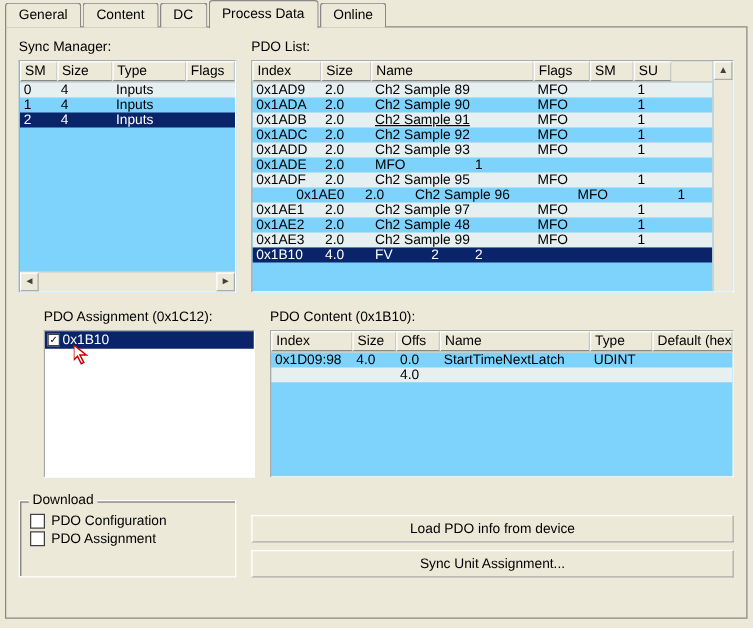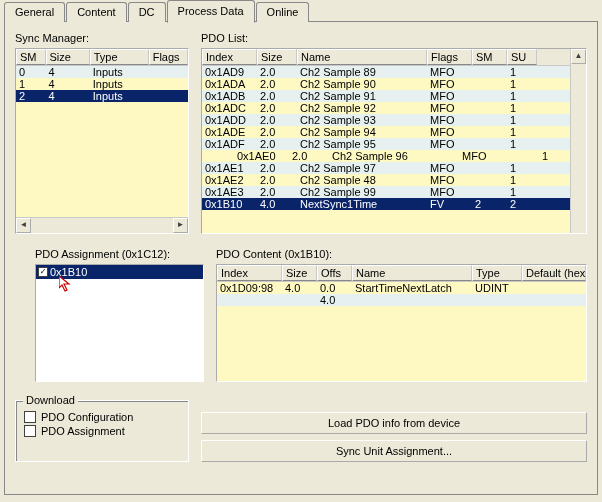--- a/index.html
+++ b/index.html
@@ -46,21 +46,21 @@
     height: 474px;
     background: #ece9d8;
     position: relative;
   }
   .row { display: flex; gap: 12px; }
   .col-left { width: 174px; }
   .col-right { flex: 1; }
   .label { margin-bottom: 4px; }
   .listview {
     border: 1px inset #fff;
-    background: #fef9c3;
+    background: #7dd3fc;
     font-size: 11px;
   }
   .lv-head {
     display: flex;
     background: #ece9d8;
     border-bottom: 1px solid #c8c8c8;
   }
   .lv-head .hcell {
     padding: 1px 3px;
     border-right: 1px solid #c8c8c8;
@@ -232,21 +232,21 @@
                 <div class="cell" style="width: 55px;">0x1ADA</div>
                 <div class="cell" style="width: 40px;">2.0</div>
                 <div class="cell" style="width: 130px;">Ch2 Sample 90</div>
                 <div class="cell" style="width: 45px;">MFO</div>
                 <div class="cell" style="width: 35px;"></div>
                 <div class="cell" style="width: 30px;">1</div>
               </div>
               <div class="lv-row alt">
                 <div class="cell" style="width: 55px;">0x1ADB</div>
                 <div class="cell" style="width: 40px;">2.0</div>
-                <div class="cell" style="width: 130px;">Ch2 Sample 91</div>
+                <div class="cell" style="width: 130px; text-decoration: underline;">Ch2 Sample 91</div>
                 <div class="cell" style="width: 45px;">MFO</div>
                 <div class="cell" style="width: 35px;"></div>
                 <div class="cell" style="width: 30px;">1</div>
               </div>
               <div class="lv-row">
                 <div class="cell" style="width: 55px;">0x1ADC</div>
                 <div class="cell" style="width: 40px;">2.0</div>
                 <div class="cell" style="width: 130px;">Ch2 Sample 92</div>
                 <div class="cell" style="width: 45px;">MFO</div>
                 <div class="cell" style="width: 35px;"></div>
@@ -256,21 +256,20 @@
                 <div class="cell" style="width: 55px;">0x1ADD</div>
                 <div class="cell" style="width: 40px;">2.0</div>
                 <div class="cell" style="width: 130px;">Ch2 Sample 93</div>
                 <div class="cell" style="width: 45px;">MFO</div>
                 <div class="cell" style="width: 35px;"></div>
                 <div class="cell" style="width: 30px;">1</div>
               </div>
               <div class="lv-row">
                 <div class="cell" style="width: 55px;">0x1ADE</div>
                 <div class="cell" style="width: 40px;">2.0</div>
-                <div class="cell" style="width: 130px;">Ch2 Sample 94</div>
                 <div class="cell" style="width: 45px;">MFO</div>
                 <div class="cell" style="width: 35px;"></div>
                 <div class="cell" style="width: 30px;">1</div>
               </div>
               <div class="lv-row alt">
                 <div class="cell" style="width: 55px;">0x1ADF</div>
                 <div class="cell" style="width: 40px;">2.0</div>
                 <div class="cell" style="width: 130px;">Ch2 Sample 95</div>
                 <div class="cell" style="width: 45px;">MFO</div>
                 <div class="cell" style="width: 35px;"></div>
@@ -304,21 +303,20 @@
                 <div class="cell" style="width: 55px;">0x1AE3</div>
                 <div class="cell" style="width: 40px;">2.0</div>
                 <div class="cell" style="width: 130px;">Ch2 Sample 99</div>
                 <div class="cell" style="width: 45px;">MFO</div>
                 <div class="cell" style="width: 35px;"></div>
                 <div class="cell" style="width: 30px;">1</div>
               </div>
               <div class="lv-row sel">
                 <div class="cell" style="width: 55px;">0x1B10</div>
                 <div class="cell" style="width: 40px;">4.0</div>
-                <div class="cell" style="width: 130px;">NextSync1Time</div>
                 <div class="cell" style="width: 45px;">FV</div>
                 <div class="cell" style="width: 35px;">2</div>
                 <div class="cell" style="width: 30px;">2</div>
               </div>
             </div>
         </div>
         <div class="scroll-v">
           <div class="sb-btn">▲</div>
         </div>
       </div>

